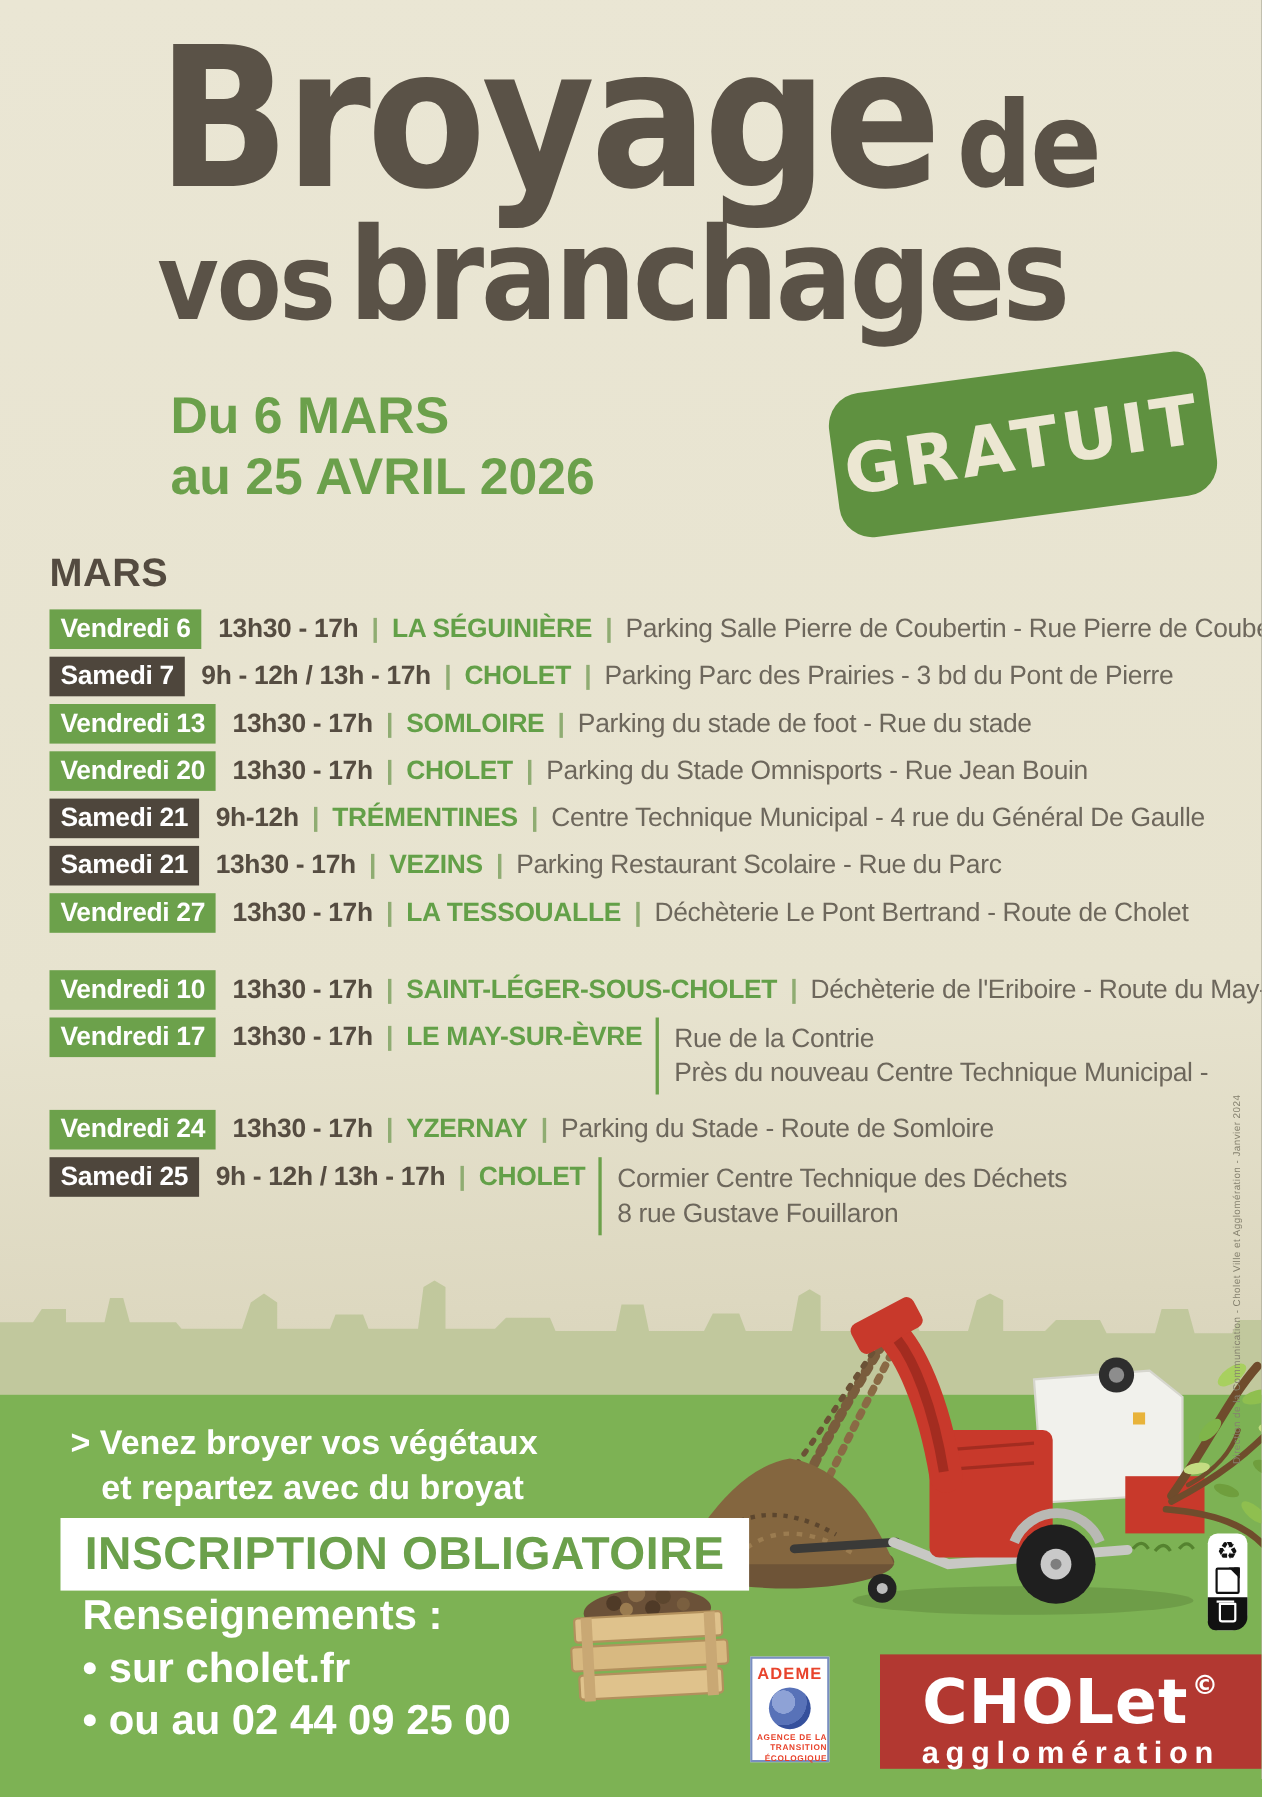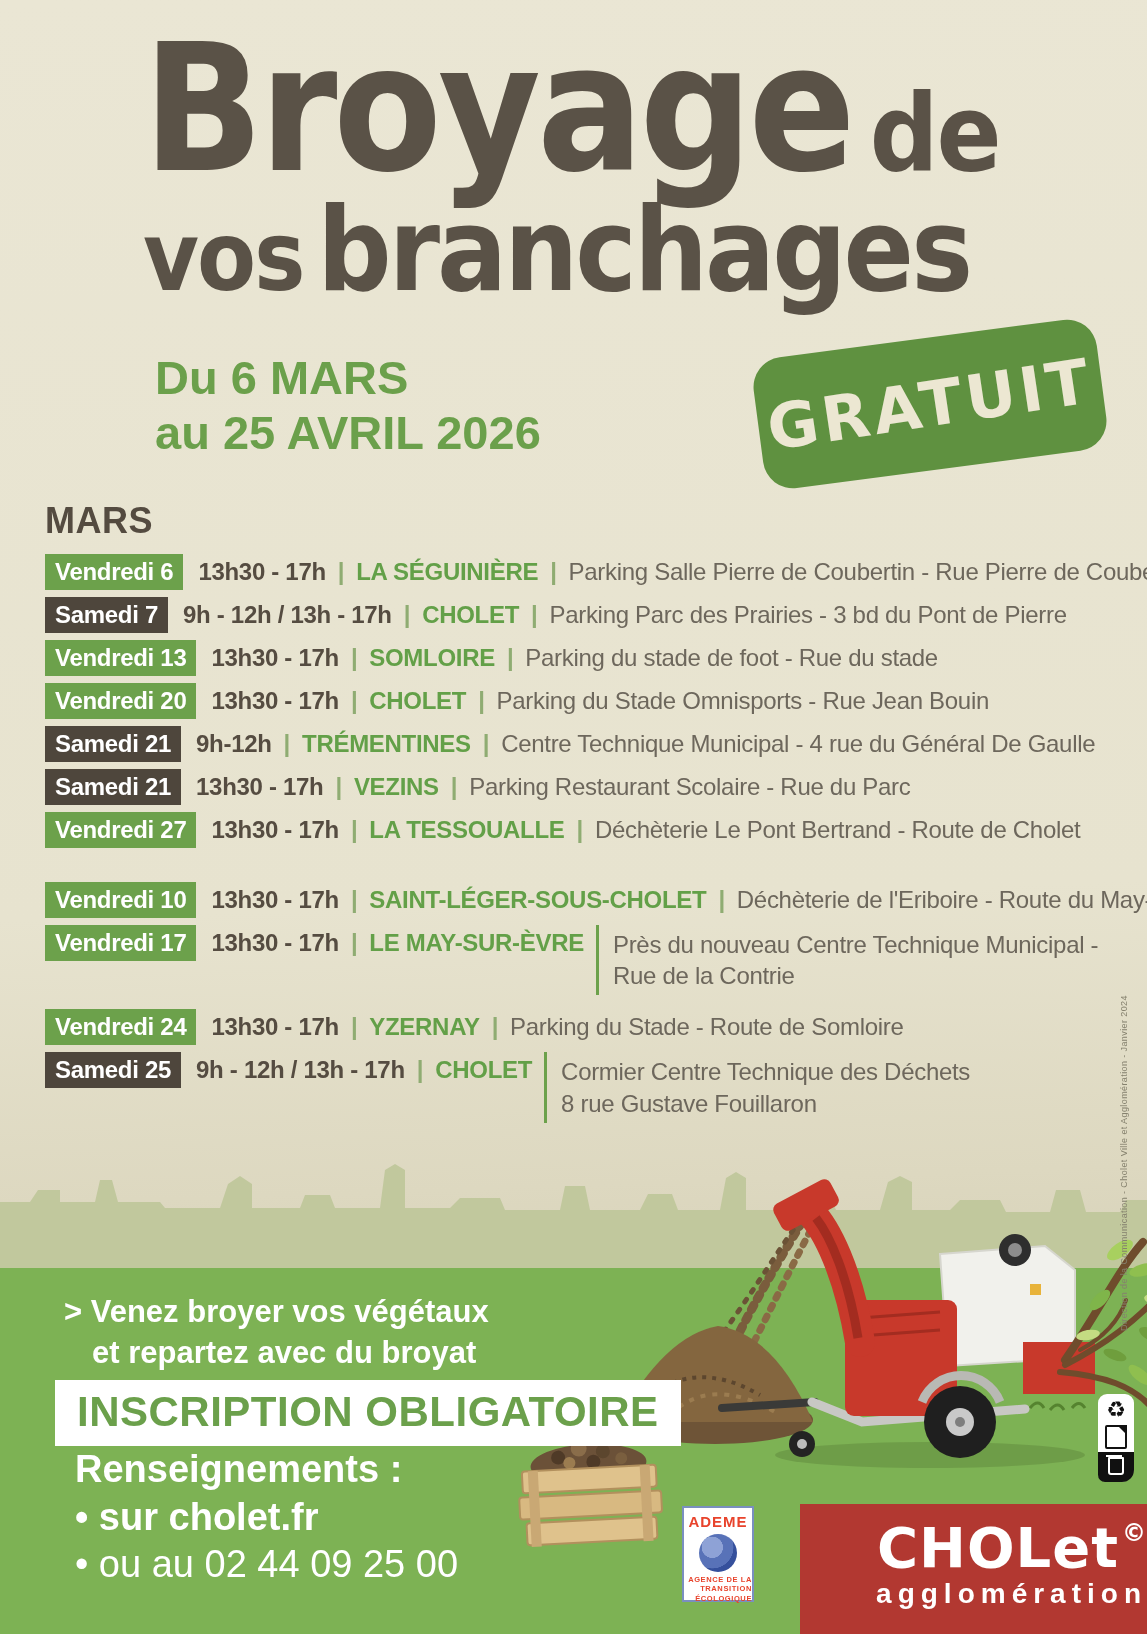--- a/index.html
+++ b/index.html
@@ -39,28 +39,28 @@
   .skyline{position:absolute;left:0;top:1150px;width:1147px;height:120px;z-index:1;}
   .green-band{position:absolute;left:0;top:1268px;width:1147px;height:366px;background:#7db254;z-index:1;}
   .illu{position:absolute;left:560px;top:1150px;z-index:2;}
   .crate{position:absolute;left:515px;top:1428px;z-index:3;transform:rotate(-3deg);}
   
   .tagline{position:absolute;left:64px;top:1292px;z-index:4;color:#fff;font-weight:bold;font-size:31px;line-height:1.32;}
   .tagline .l2{margin-left:28px;}
   .inscription{position:absolute;left:55px;top:1380px;z-index:4;background:#fff;color:#6ba04b;font-weight:bold;font-size:42px;letter-spacing:.5px;padding:8px 22px 10px;}
   .info-heading{position:absolute;left:75px;top:1448px;z-index:4;color:#fff;font-weight:bold;font-size:38px;}
   .info-line1{position:absolute;left:75px;top:1496px;z-index:4;color:#fff;font-weight:bold;font-size:38px;}
-  .info-line2{position:absolute;left:75px;top:1543px;z-index:4;color:#fff;font-weight:normal;font-size:38px;}
+  .info-line2{position:absolute;left:75px;top:1543px;z-index:4;color:#fff;font-weight:bold;font-size:38px;}
   
   .ademe{position:absolute;left:682px;top:1506px;width:72px;height:96px;z-index:4;background:#fff;border:2px solid #7a8fc0;box-sizing:border-box;text-align:center;padding-top:5px;}
   .ademe .name{color:#e8432c;font-weight:bold;font-size:15px;letter-spacing:1px;}
   .ademe .globe{width:38px;height:38px;border-radius:50%;margin:4px auto 3px;background:radial-gradient(circle at 35% 35%,#8ea2d6 0 30%,#5872b8 31% 60%,#35509c 61% 100%);}
   .ademe .tl{color:#e8432c;font-weight:bold;font-size:7.5px;line-height:1.25;letter-spacing:.6px;text-align:right;}
   
-  .cholet{position:absolute;left:800px;top:1504px;width:347px;height:130px;z-index:4;background:#b23831;text-align:right;color:#fff;}
+  .cholet{position:absolute;left:800px;top:1504px;width:347px;height:104px;z-index:4;background:#b23831;text-align:center;color:#fff;}
   .cholet .name{font-family:"DejaVu Sans",sans-serif;font-weight:bold;font-size:56px;letter-spacing:1px;line-height:1;margin-top:16px;display:inline-block;}
   .cholet .mark{font-size:24px;vertical-align:26px;margin-left:3px;}
   .cholet .sub{font-size:28px;letter-spacing:6px;font-weight:bold;margin-top:2px;}
   
   .infotri{position:absolute;left:1098px;top:1394px;width:36px;z-index:4;background:#fff;border-radius:9px 9px 14px 9px;padding:3px 0 0;text-align:center;box-sizing:border-box;}
   .infotri .triman{font-size:22px;line-height:26px;color:#111;}
   .infotri .paper{width:18px;height:20px;border:2px solid #111;border-radius:2px;margin:2px auto 3px;position:relative;background:#fff;}
   .infotri .paper:after{content:"";position:absolute;right:-2px;top:-2px;border:5px solid #111;border-left-color:transparent;border-bottom-color:transparent;}
   .infotri .binbox{background:#111;border-radius:0 0 12px 7px;padding:5px 0 7px;margin-top:2px;}
   .infotri .bin{width:12px;height:14px;border:2px solid #fff;border-radius:1px 1px 3px 3px;margin:0 auto;position:relative;}
@@ -174,22 +174,22 @@
         <span class="sep">|</span>
         <span class="addr">Déchèterie de l'Eriboire - Route du May-sur-Èvre</span>
       </div>
 
       <div class="row" style="margin-bottom:14px;">
         <span class="badge green">Vendredi 17</span>
         <span class="time">13h30 - 17h</span>
         <span class="sep">|</span>
         <span class="city">LE MAY-SUR-ÈVRE</span>
         <span class="addr-block">
+          <div>Rue de la Contrie</div>
           <div>Près du nouveau Centre Technique Municipal -</div>
-          <div>Rue de la Contrie</div>
         </span>
       </div>
 
       <div class="row">
         <span class="badge green">Vendredi 24</span>
         <span class="time">13h30 - 17h</span>
         <span class="sep">|</span>
         <span class="city">YZERNAY</span>
         <span class="sep">|</span>
         <span class="addr">Parking du Stade - Route de Somloire</span>

